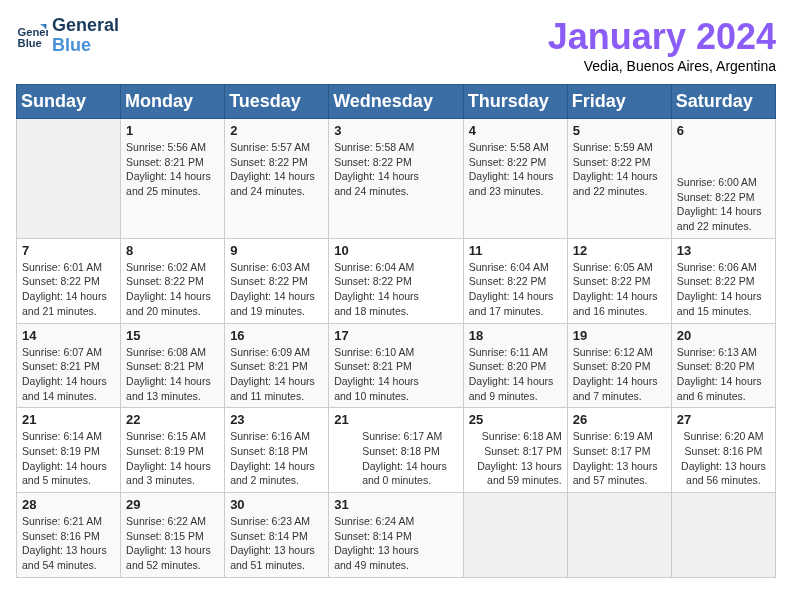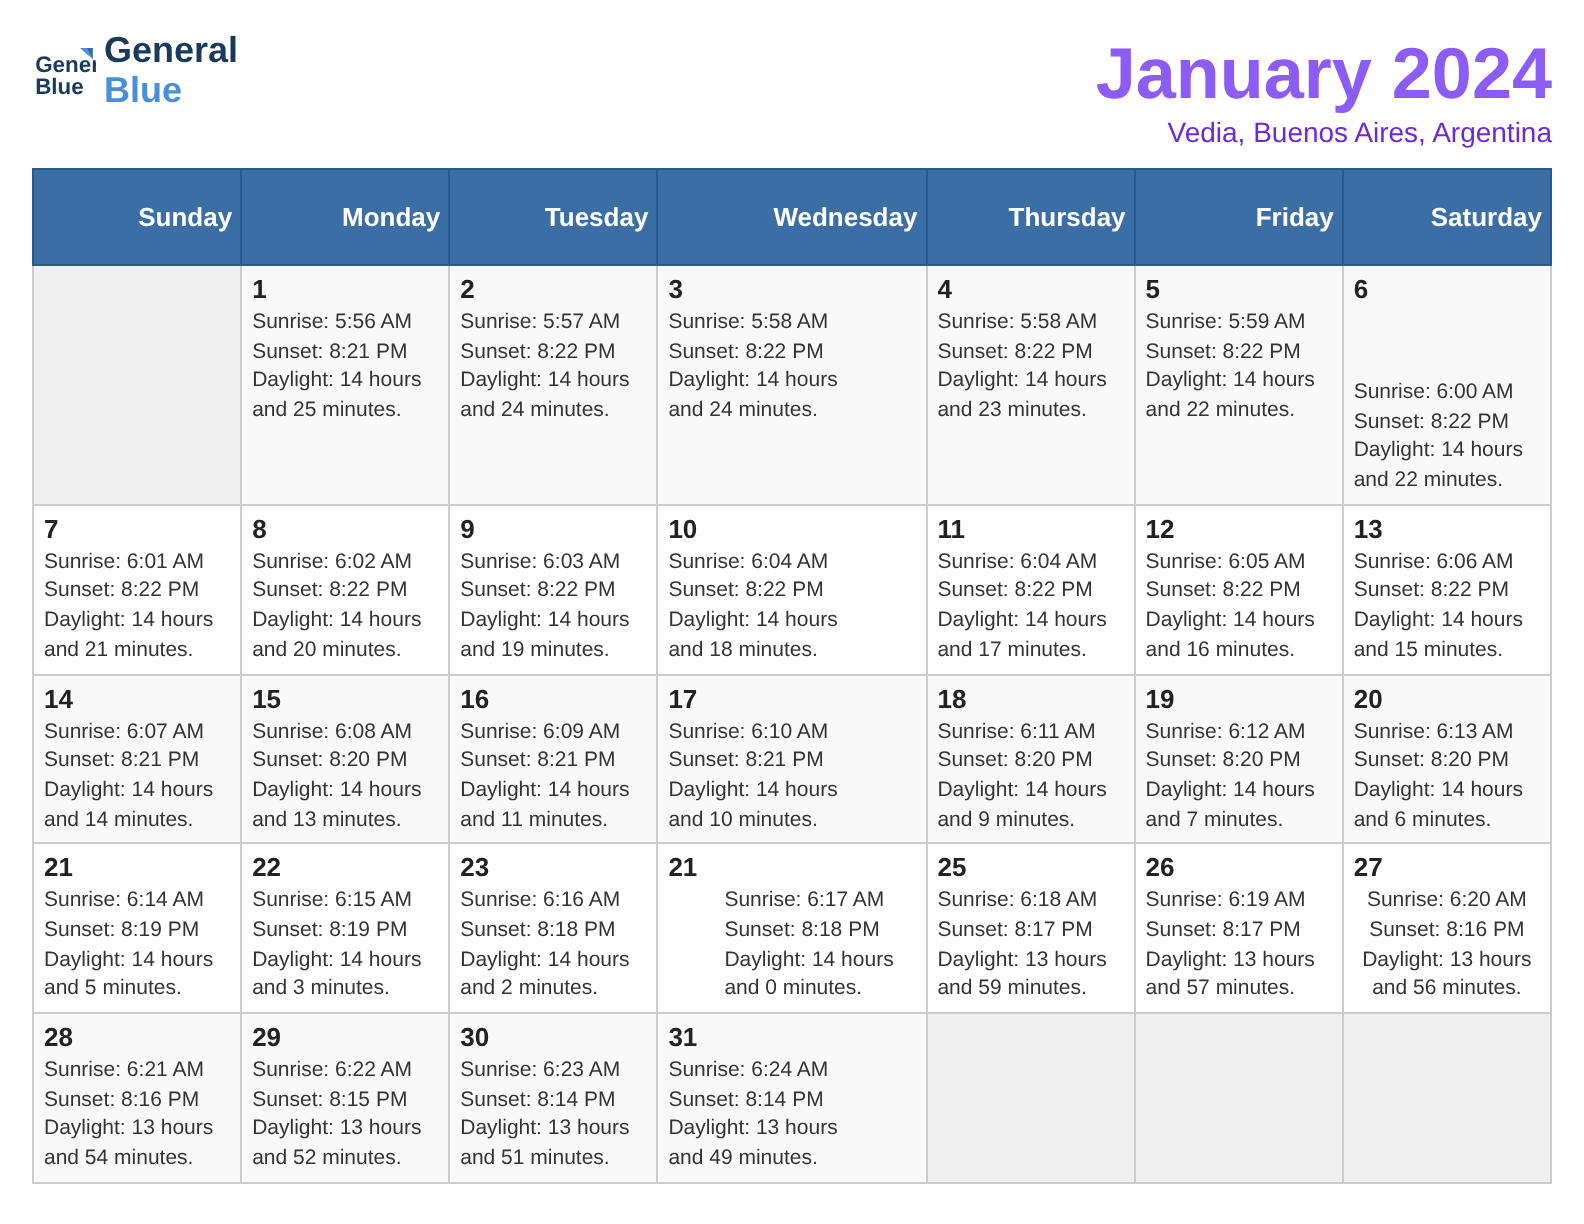--- a/index.html
+++ b/index.html
@@ -37,33 +37,33 @@
     .title-block {
       text-align: right;
     }
     .month-title {
       font-size: 36px;
       font-weight: bold;
       color: #8b5cf6;
     }
     .location {
       font-size: 14px;
-      color: #6d28d9;
+      color: #000000;
     }
     table {
       width: 100%;
       border-collapse: collapse;
       font-size: 11px;
     }
     thead th {
       background-color: #3a6ea5;
       color: #fff;
-      padding: 16px 4px;
-      text-align: right;
-      font-size: 13px;
+      padding: 6px 4px;
+      text-align: left;
+      font-size: 18px;
       font-weight: bold;
       border: 1px solid #2a5a8c;
     }
     tbody td {
       vertical-align: top;
       border: 1px solid #ccc;
       padding: 4px 5px;
       min-height: 80px;
       background: #fff;
     }
@@ -223,21 +223,21 @@
         <td>
           <span class="day-number">14</span>
           <div class="day-info" style="white-space: pre-line;">Sunrise: 6:07 AM
 Sunset: 8:21 PM
 Daylight: 14 hours
 and 14 minutes.</div>
         </td>
         <td>
           <span class="day-number">15</span>
           <div class="day-info" style="white-space: pre-line;">Sunrise: 6:08 AM
-Sunset: 8:20 PM
+Sunset: 8:21 PM
 Daylight: 14 hours
 and 13 minutes.</div>
         </td>
         <td>
           <span class="day-number">16</span>
           <div class="day-info" style="white-space: pre-line;">Sunrise: 6:09 AM
 Sunset: 8:21 PM
 Daylight: 14 hours
 and 11 minutes.</div>
         </td>
@@ -294,21 +294,21 @@
         </td>
         <td>
           <span class="day-number">21</span>
           <div class="day-info" style="white-space: pre-line; margin-left: 28px;">Sunrise: 6:17 AM
 Sunset: 8:18 PM
 Daylight: 14 hours
 and 0 minutes.</div>
         </td>
         <td>
           <span class="day-number">25</span>
-          <div class="day-info" style="white-space: pre-line;">Sunrise: 6:18 AM
+          <div class="day-info" style="white-space: pre-line; text-align: right;">Sunrise: 6:18 AM
 Sunset: 8:17 PM
 Daylight: 13 hours
 and 59 minutes.</div>
         </td>
         <td>
           <span class="day-number">26</span>
           <div class="day-info" style="white-space: pre-line;">Sunrise: 6:19 AM
 Sunset: 8:17 PM
 Daylight: 13 hours
 and 57 minutes.</div>

